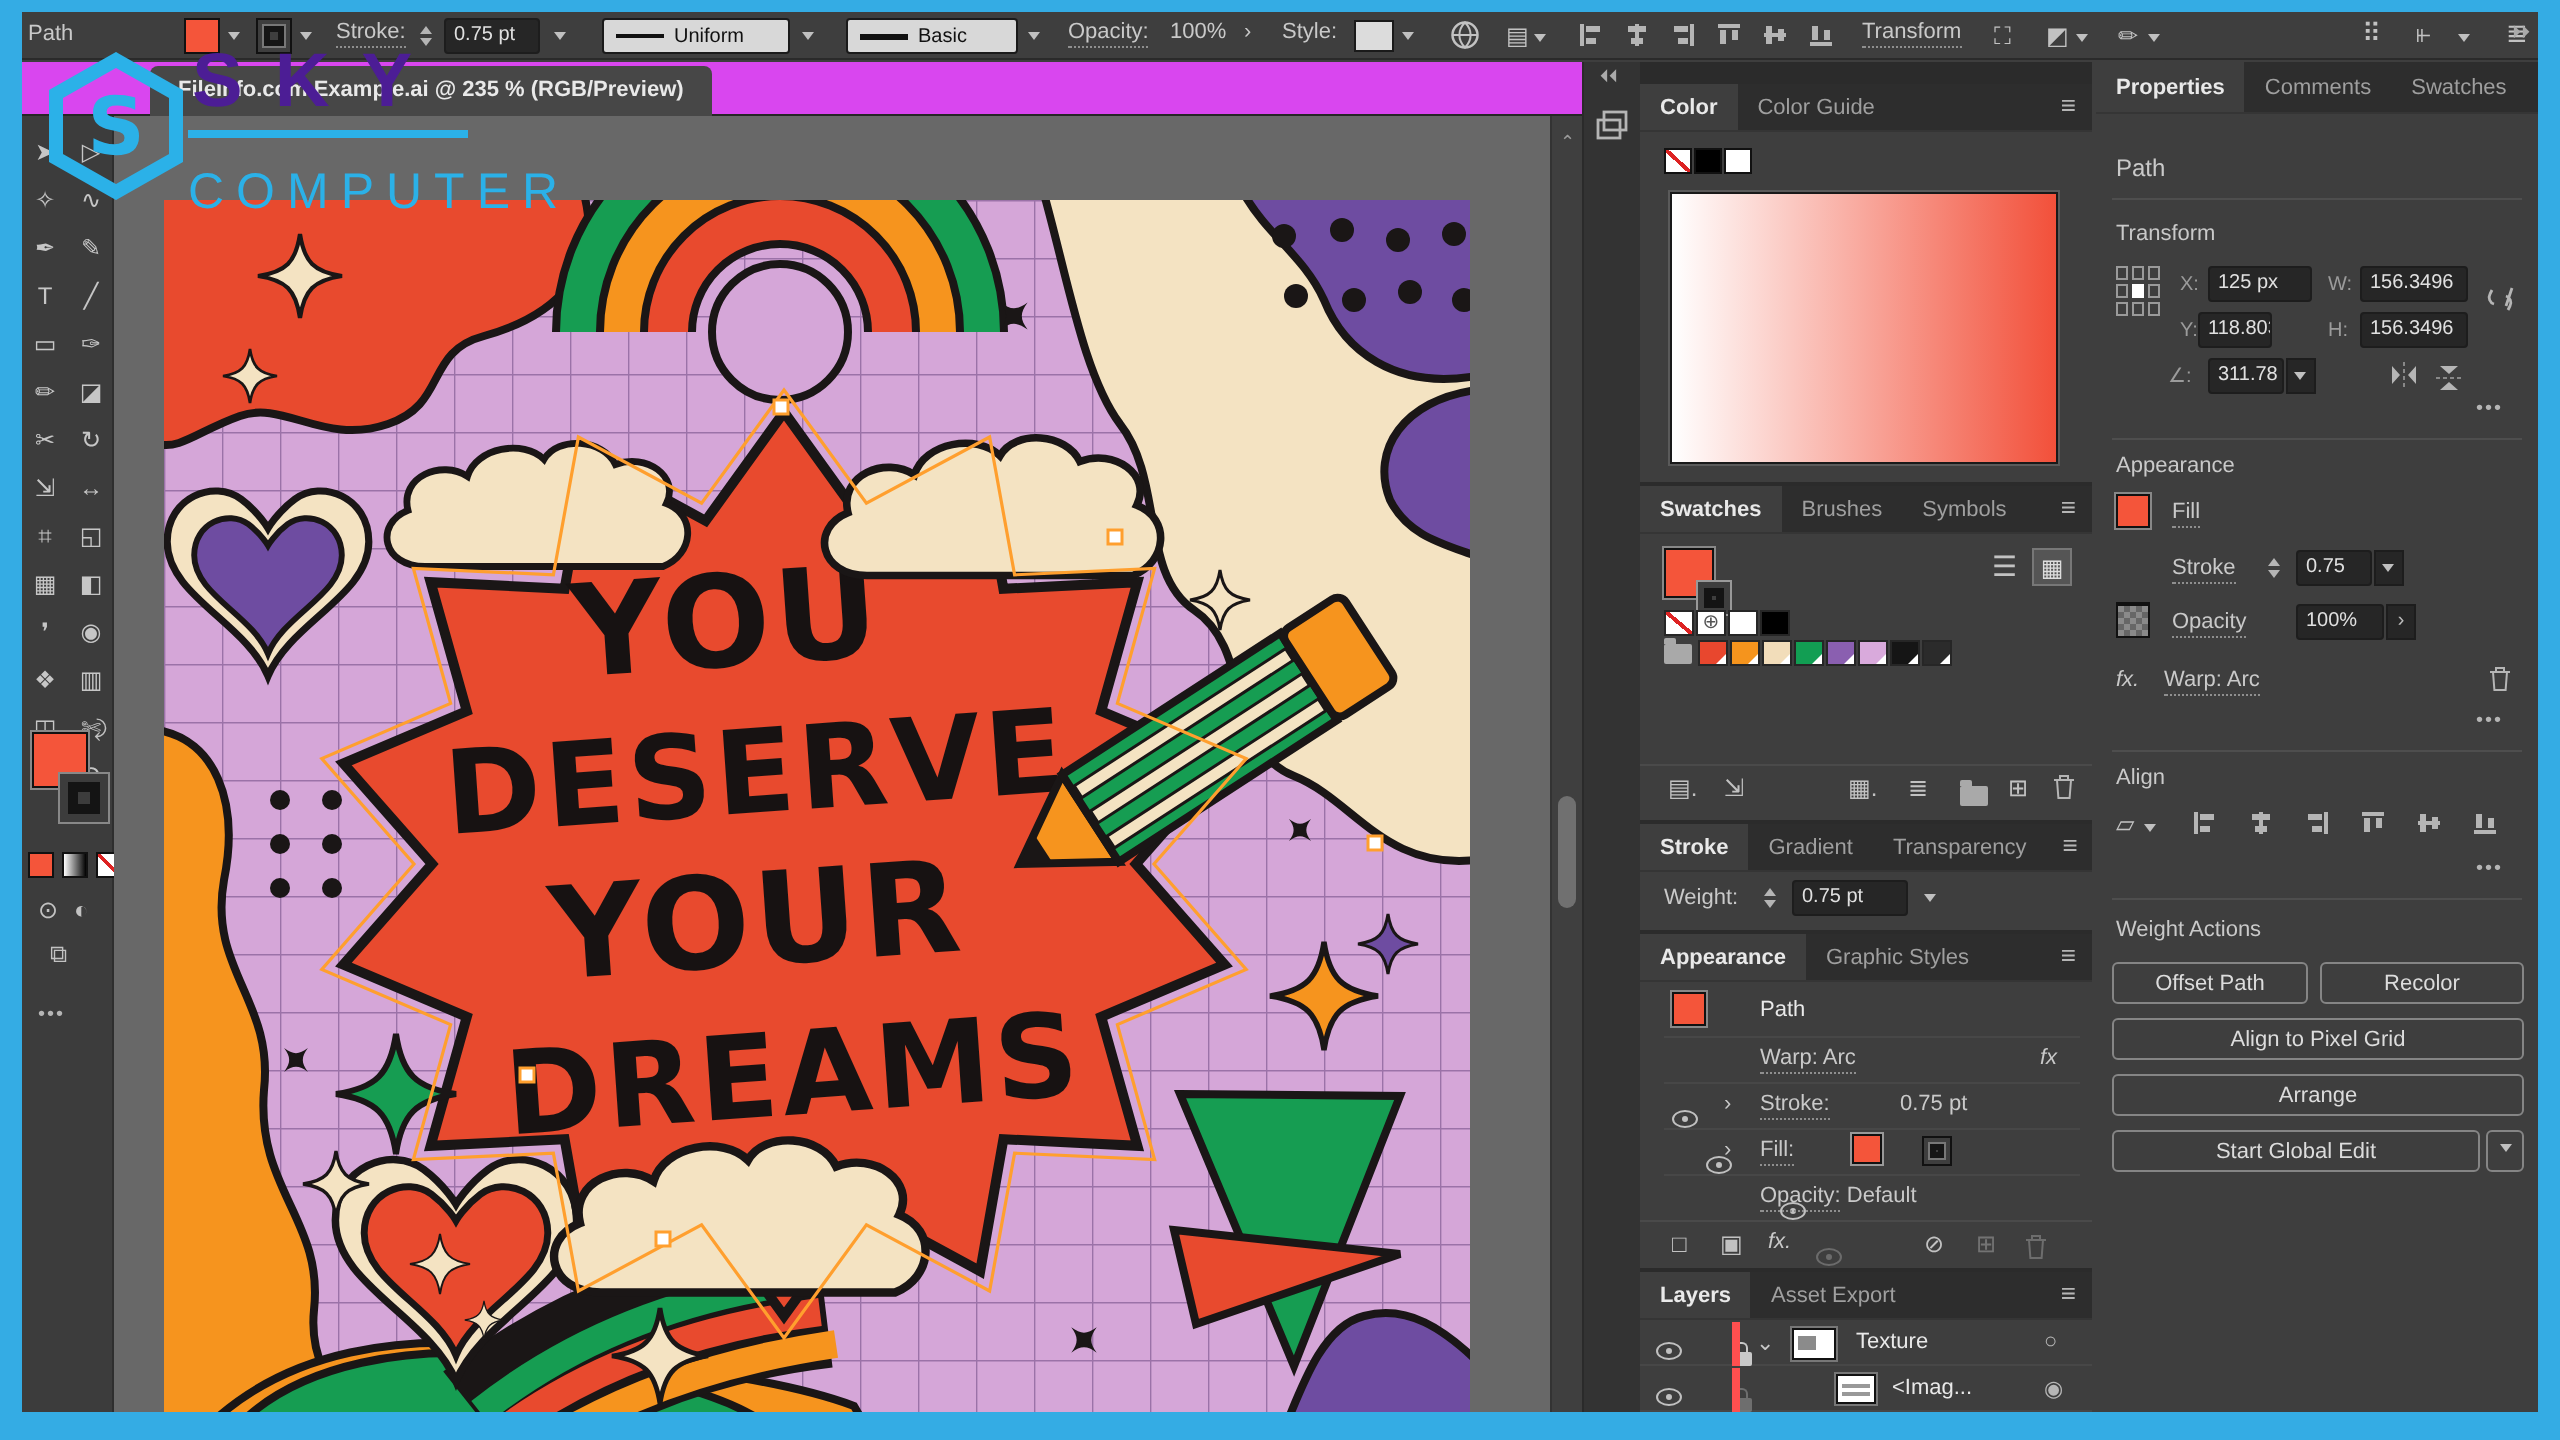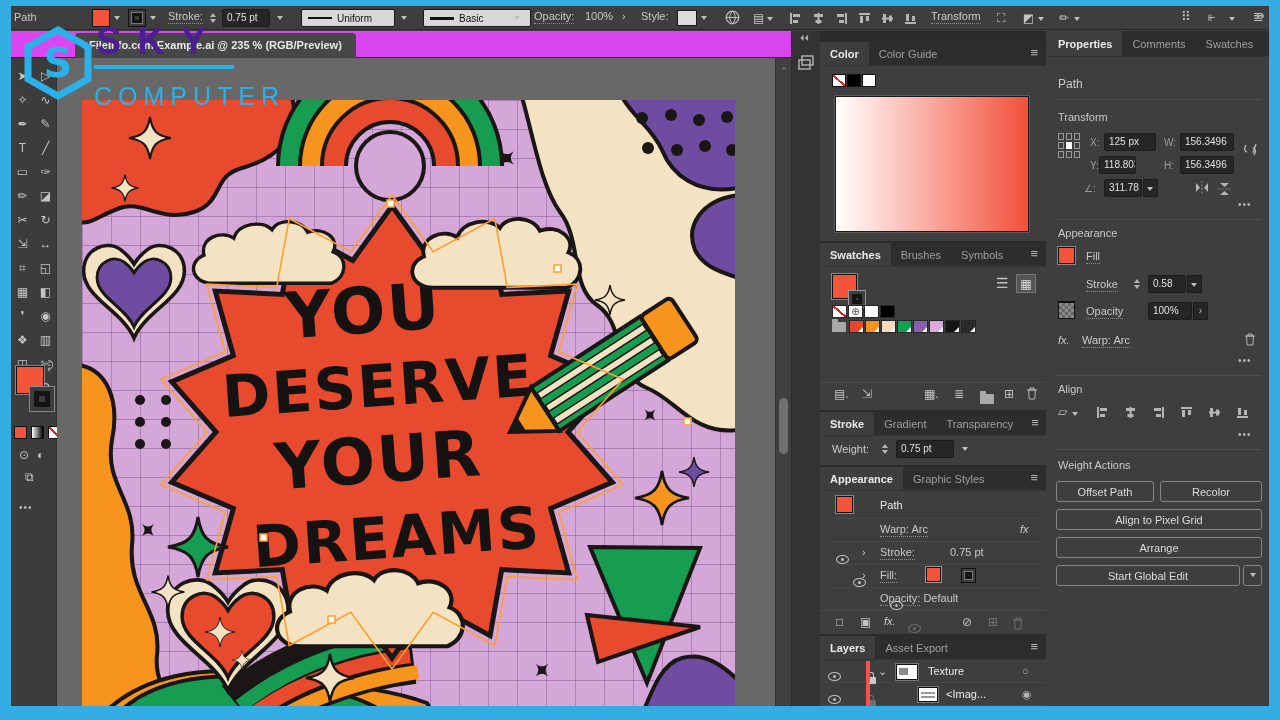--- a/index.html
+++ b/index.html
@@ -69,21 +69,21 @@
           <i class="up"></i>
           <i class="dn"></i>
         </span>
     <span class="abs well" style="left:211px;top:3px;width:48px;">0.75 pt</span>
     <span class="abs tri" style="left:266px;top:7px;"></span>
     <span class="abs litebox" style="left:290px;top:3px;width:94px;height:18px;">
           <span class="lline"></span>
           <span>Uniform</span>
         </span>
     <span class="abs tri" style="left:390px;top:7px;"></span>
-    <span class="abs litebox" style="left:412px;top:3px;width:108px;height:18px;">
+    <span class="abs litebox" style="left:412px;top:3px;width:86px;height:18px;">
           <span class="lline" style="height:3px;"></span>
           <span>Basic</span>
         </span>
     <span class="abs tri" style="left:503px;top:7px;"></span>
     <span class="abs txt underl" style="left:523px;top:4px;">Opacity:</span>
     <span class="abs txt" style="left:574px;top:4px;">100%</span>
     <span class="abs txt" style="left:611px;top:4px;">›</span>
     <span class="abs txt" style="left:630px;top:4px;">Style:</span>
     <span class="abs" style="left:666px;top:4px;width:20px;height:16px;background:#dcdcdc;border:1px solid #1a1a1a;"></span>
     <span class="abs tri" style="left:690px;top:7px;"></span>
@@ -521,21 +521,21 @@
     
     <span class="abs txt" style="left:10px;top:196px;">Appearance</span>
     <span class="abs chip redchip" style="left:10px;top:216px;width:17px;height:17px;outline:1px solid #888;"></span>
     <span class="abs txt underl" style="left:38px;top:219px;">Fill</span>
     <span class="abs chip strokechip" style="left:10px;top:244px;width:17px;height:17px;"></span>
     <span class="abs txt underl" style="left:38px;top:247px;">Stroke</span>
     <span class="abs stepper" style="left:86px;top:244px;height:18px;">
           <i class="up"></i>
           <i class="dn"></i>
         </span>
-    <span class="abs well" style="left:100px;top:244px;width:38px;">0.58</span>
+    <span class="abs well" style="left:100px;top:244px;width:38px;">0.75</span>
     <span class="abs" style="left:139px;top:244px;width:15px;height:18px;background:#262626;border:1px solid #1d1d1d;"><i class="tri" style="margin:6px 0 0 3px;"></i></span>
     <span class="abs chip checker" style="left:10px;top:271px;width:17px;height:17px;"></span>
     <span class="abs txt underl" style="left:38px;top:274px;">Opacity</span>
     <span class="abs well" style="left:100px;top:271px;width:44px;">100%</span>
     <span class="abs" style="left:145px;top:271px;width:15px;height:18px;background:#262626;border:1px solid #1d1d1d;color:#bbb;font-size:10px;text-align:center;line-height:16px;">›</span>
     <span class="abs txt" style="left:10px;top:303px;font-style:italic;">fx.</span>
     <span class="abs txt underl" style="left:34px;top:303px;">Warp: Arc</span>
     <svg class="abs" style="left:196px;top:302px;" width="12" height="13" viewBox="0 0 12 13">
           <path d="M1 3h10M4 3V1h4v2M2.5 3l.7 9h5.6l.7-9z" stroke="#b5b5b5" fill="none"></path>
         </svg>

